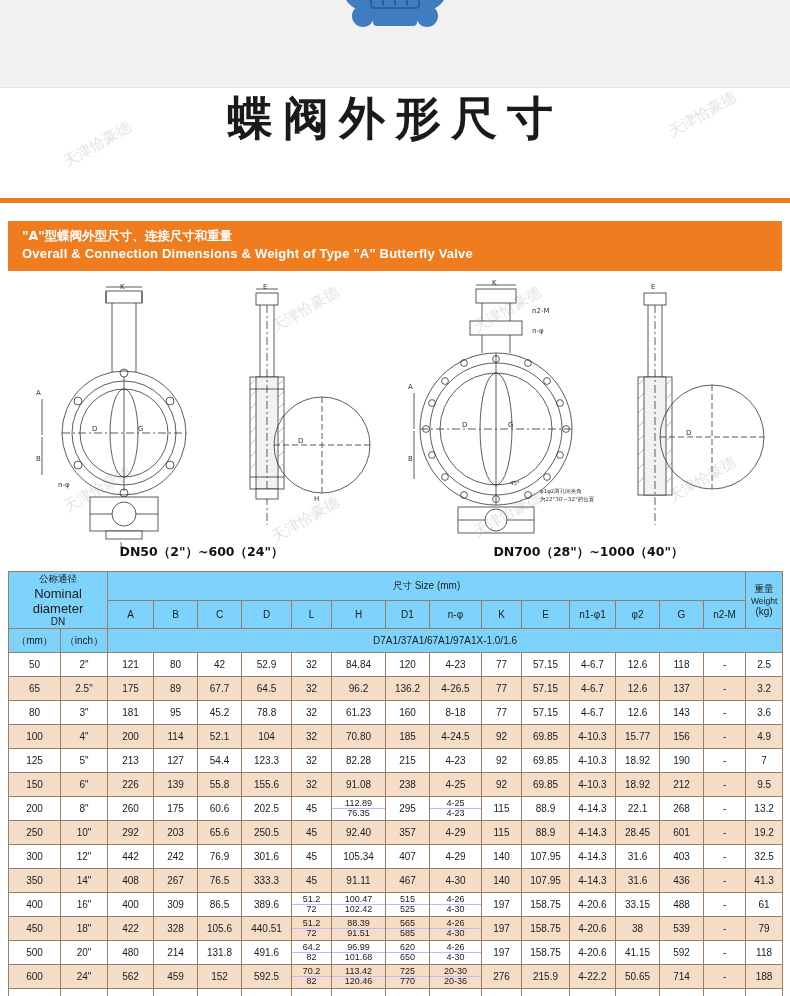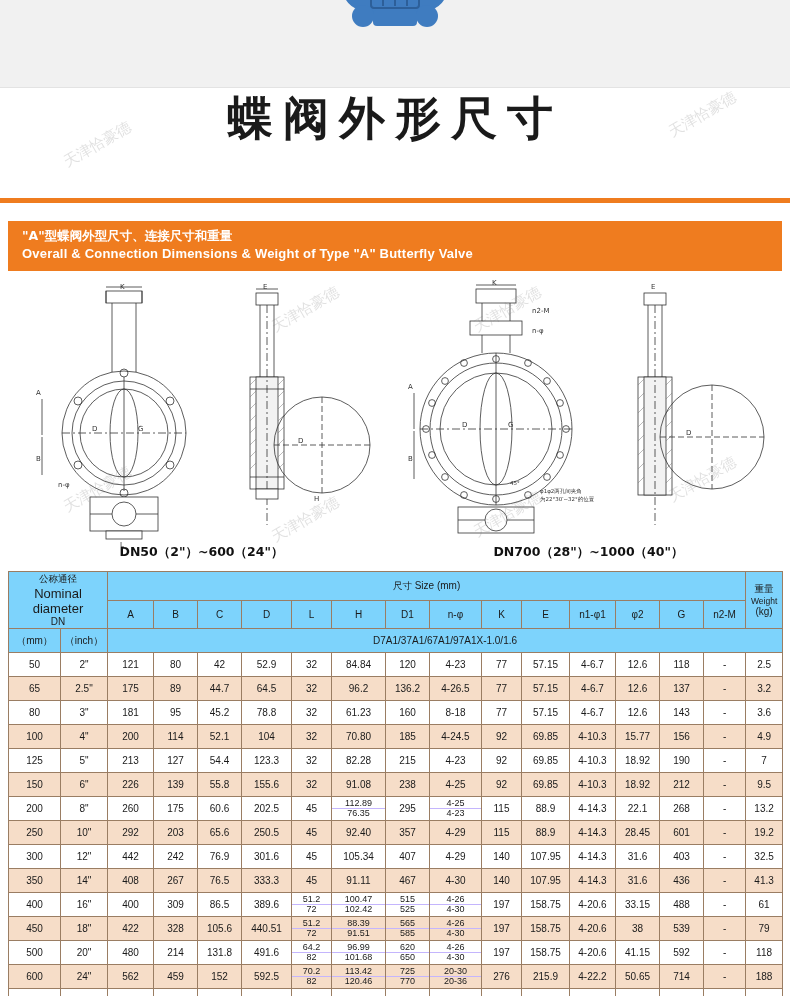--- a/index.html
+++ b/index.html
@@ -420,21 +420,21 @@
           <td>12.6</td>
           <td>118</td>
           <td>-</td>
           <td>2.5</td>
         </tr>
         <tr>
           <td>65</td>
           <td>2.5"</td>
           <td>175</td>
           <td>89</td>
-          <td>44.7</td>
+          <td>67.7</td>
           <td>64.5</td>
           <td>32</td>
           <td>96.2</td>
           <td>136.2</td>
           <td>4-26.5</td>
           <td>77</td>
           <td>57.15</td>
           <td>4-6.7</td>
           <td>12.6</td>
           <td>137</td>

